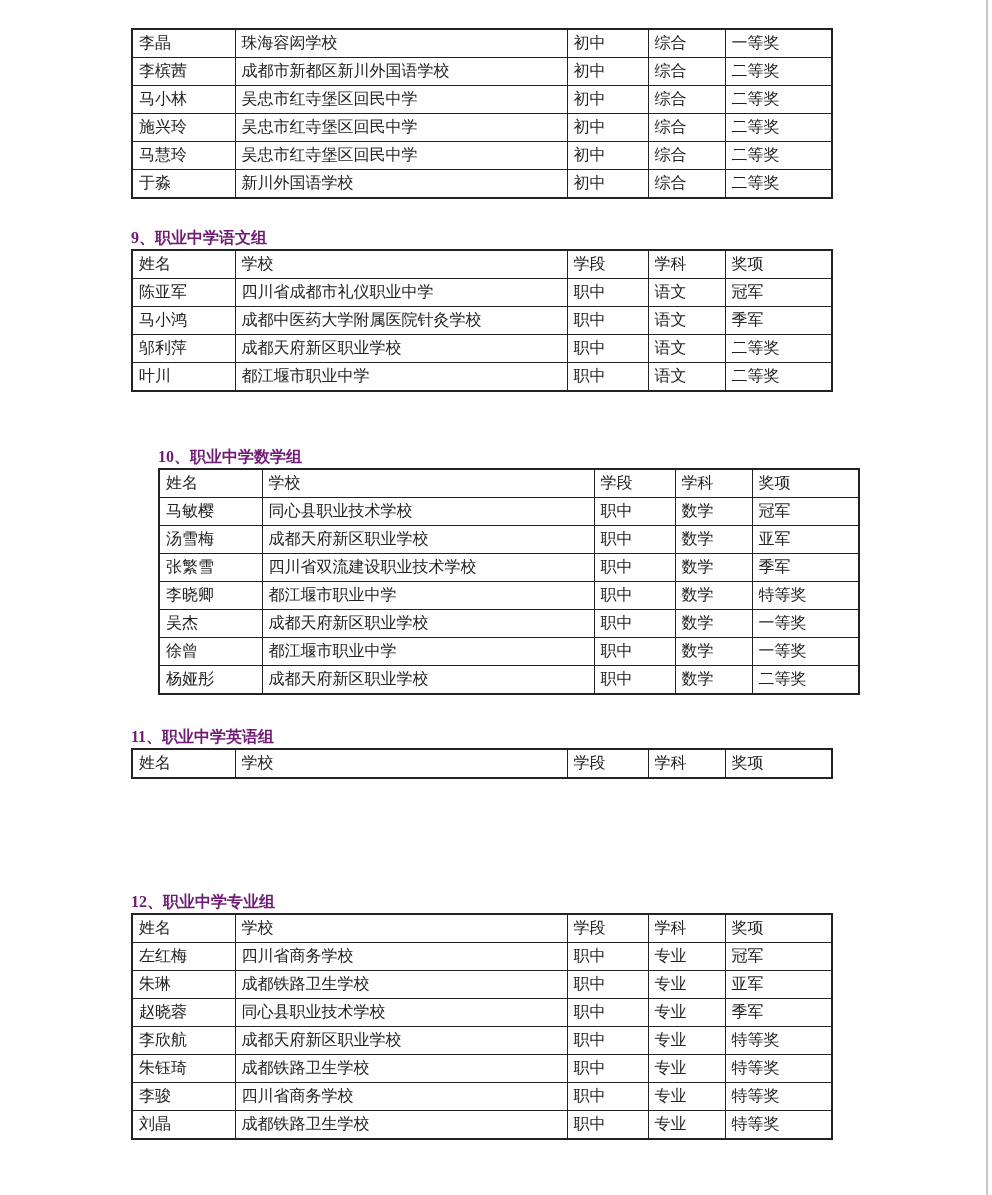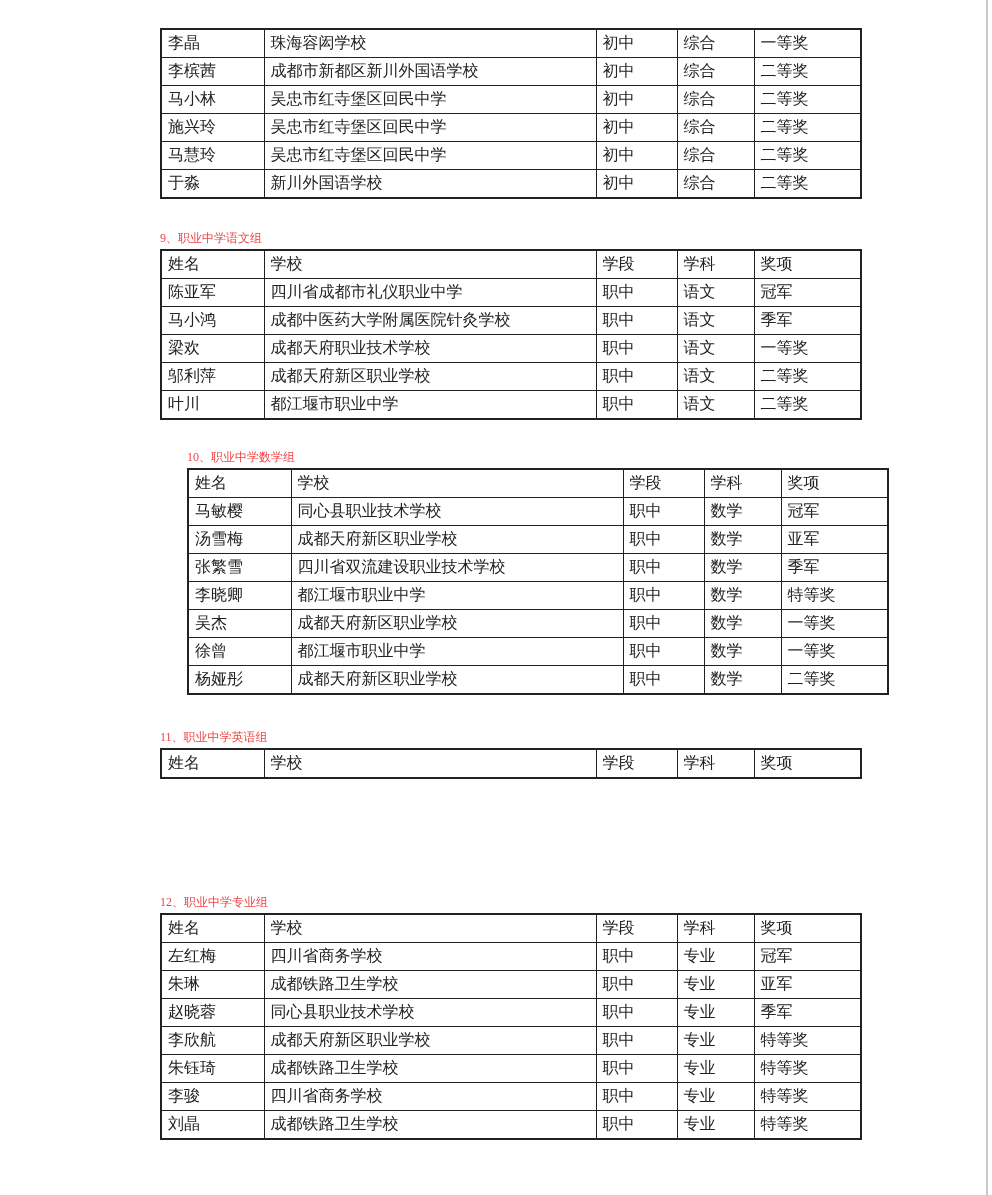--- a/index.html
+++ b/index.html
@@ -18,29 +18,30 @@
   .page-edge-line {
     position: absolute;
     top: 0;
     left: 986px;
     width: 2px;
     height: 1195px;
     background: #c9c9c9;
   }
   .block {
     position: absolute;
-    left: 160px;
+    left: 131px;
     border-radius: 24px;
   }
   .sec-title {
-    font-size: 12px;
+    font-size: 16px;
     line-height: 22px;
     height: 22px;
-    color: #ef4444;
+    color: #701a75;
     white-space: nowrap;
+    font-weight: bold;
   }
   table.award-table {
     border-collapse: collapse;
     table-layout: fixed;
     width: 700px;
     border: 2px solid #222222;
   }
   table.award-table col.c1 { width: 103px; }
   table.award-table col.c2 { width: 332px; }
   table.award-table col.c3 { width: 81px; }
@@ -148,27 +149,20 @@
           <td>冠军</td>
         </tr>
         <tr>
           <td>马小鸿</td>
           <td>成都中医药大学附属医院针灸学校</td>
           <td>职中</td>
           <td>语文</td>
           <td>季军</td>
         </tr>
         <tr>
-          <td>梁欢</td>
-          <td>成都天府职业技术学校</td>
-          <td>职中</td>
-          <td>语文</td>
-          <td>一等奖</td>
-        </tr>
-        <tr>
           <td>邬利萍</td>
           <td>成都天府新区职业学校</td>
           <td>职中</td>
           <td>语文</td>
           <td>二等奖</td>
         </tr>
         <tr>
           <td>叶川</td>
           <td>都江堰市职业中学</td>
           <td>职中</td>

